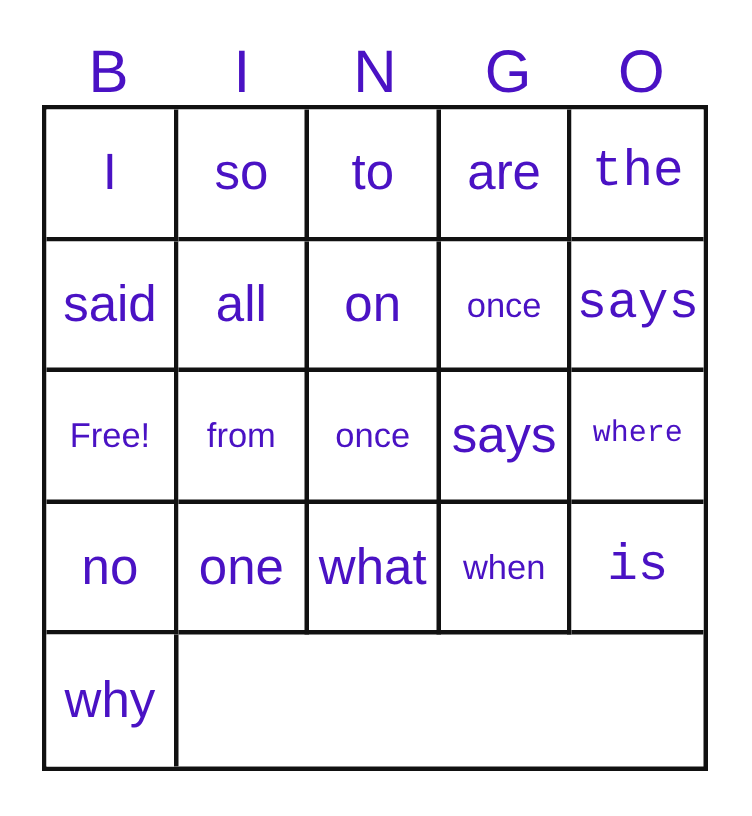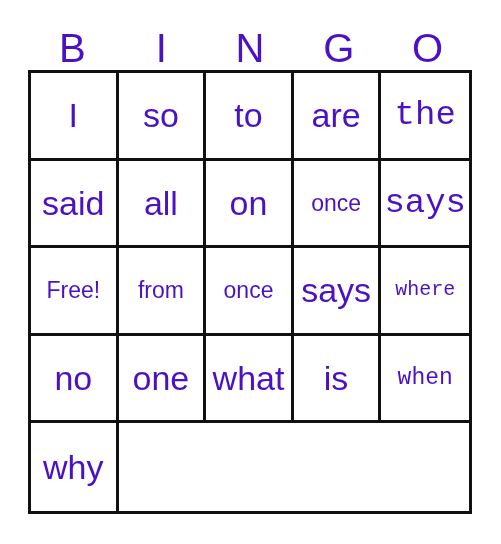--- a/index.html
+++ b/index.html
@@ -149,23 +149,23 @@
         <span class="cell-text">no</span>
       </div>
     <div class="cell">
         <span class="cell-text">one</span>
       </div>
 
     <div class="cell">
         <span class="cell-text">what</span>
       </div>
     <div class="cell">
-        <span class="cell-text">is</span>
+        <span class="cell-text size-sm">when</span>
       </div>
     <div class="cell">
-        <span class="cell-text size-sm">when</span>
+        <span class="cell-text">is</span>
       </div>
     <div class="cell">
         <span class="cell-text">why</span>
       </div>
 
   </div>
 </div>
 
 </body></html>

